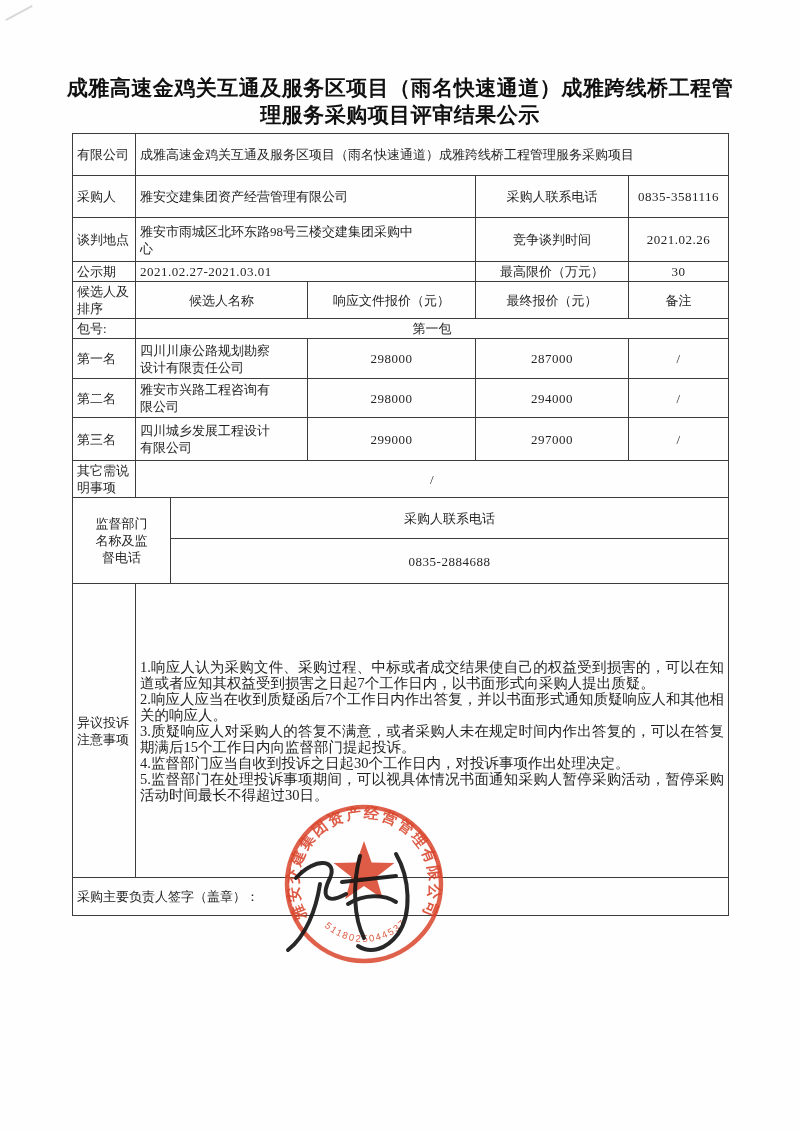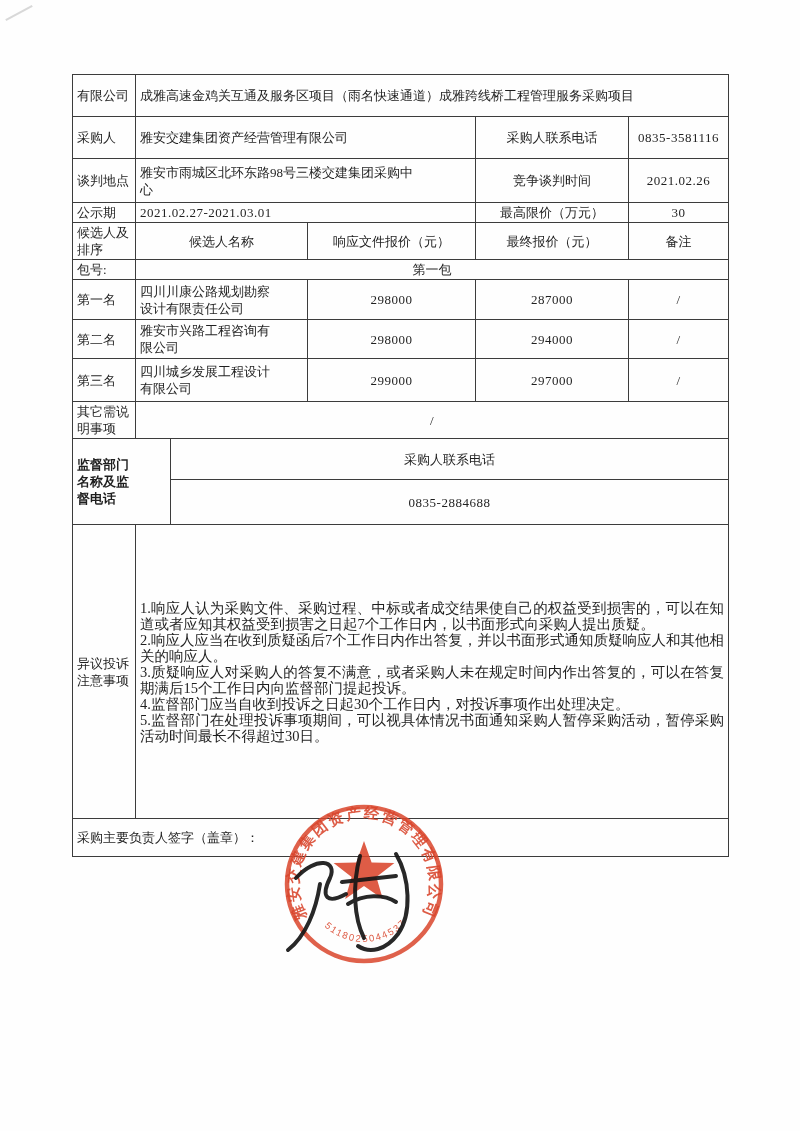--- a/index.html
+++ b/index.html
@@ -42,21 +42,21 @@
     vertical-align:middle;
     overflow:hidden;
   }
   .pre  { white-space:pre-line; }
   .ctr  { text-align:center; }
   .lab  { padding:1px 2px; }
   .name { font-size:14px; line-height:18px; }
   .num  { font-size:14px; letter-spacing:.5px; }
   .small{ font-size:12.5px; }
   .hdr  { font-size:13.5px; }
-  .sup-lab { font-size:19px; line-height:23px; text-align:left; padding:0;font-weight:bold; }
+  .sup-lab { font-size:19px; line-height:23px; text-align:center; padding:0; }
   .sup-val { font-size:14.5px; }
   .pkg-val { font-size:14px; }
   .complaint-cell { padding:6px 8px 6px 8px; }
   .complaint-text { font-size:14.5px; line-height:16px; text-align:justify; }
   .sig-row td { font-size:15px; padding-left:4px;margin-left:45px; }
 
   tr.r-project   { height:42px; }
   tr.r-purchaser { height:42px; }
   tr.r-location  { height:44px; }
   tr.r-publicity { height:20px; }
@@ -77,20 +77,22 @@
   }
 </style>
 </head>
 <body>
 
 <div class="page">
 
   <div class="scan-mark"></div>
 
   <div class="title">
+    <div>成雅高速金鸡关互通及服务区项目（雨名快速通道）成雅跨线桥工程管</div>
+    <div>理服务采购项目评审结果公示</div>
   </div>
 
   <table class="doc">
     <colgroup>
       <col style="width:63px">
         <col style="width:35px">
         <col style="width:137px">
       <col style="width:168px">
         <col style="width:153px">
         <col style="width:100px">

